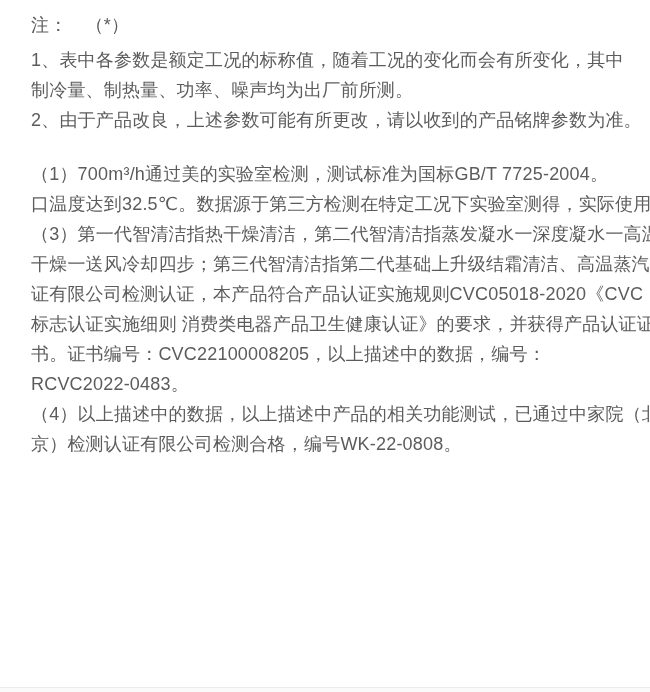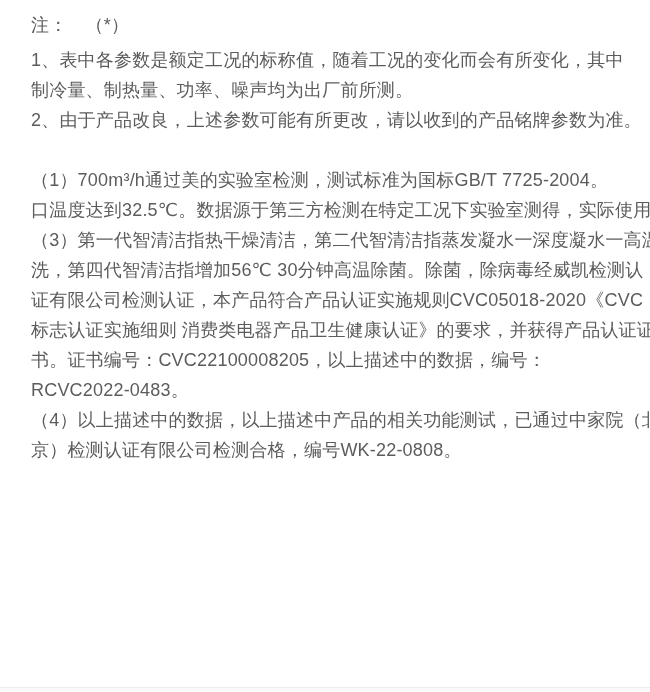--- a/index.html
+++ b/index.html
@@ -29,21 +29,21 @@
       line-height: 30px;
       letter-spacing: 0.2px;
       color: var(--text);
       white-space: nowrap;
       text-align: left;
     }
     .notes-heading {
       margin-bottom: 5px;
     }
     .footnotes {
-      margin-top: 30px;
+      margin-top: 24px;
     }
     .bottom-strip {
       position: absolute;
       left: 0;
       right: 0;
       bottom: 0;
       height: 5px;
       background: var(--footer-strip);
       border-top: 1px solid var(--divider);
     }
@@ -58,21 +58,21 @@
       <div class="line notes-heading">注：　（*）</div>
       <div class="line">1、表中各参数是额定工况的标称值，随着工况的变化而会有所变化，其中</div>
       <div class="line">制冷量、制热量、功率、噪声均为出厂前所测。</div>
       <div class="line">2、由于产品改良，上述参数可能有所更改，请以收到的产品铭牌参数为准。</div>
     </div>
 
     <div class="footnotes">
       <div class="line">（1）700m³/h通过美的实验室检测，测试标准为国标GB/T 7725-2004。</div>
       <div class="line">口温度达到32.5℃。数据源于第三方检测在特定工况下实验室测得，实际使用</div>
       <div class="line">（3）第一代智清洁指热干燥清洁，第二代智清洁指蒸发凝水一深度凝水一高温</div>
-      <div class="line">洗，第四代智清洁指增加56℃ 30分钟高温除菌。除菌，除病毒经威凯检测认</div>
+      <div class="line">干燥一送风冷却四步；第三代智清洁指第二代基础上升级结霜清洁、高温蒸汽</div>
       <div class="line">证有限公司检测认证，本产品符合产品认证实施规则CVC05018-2020《CVC</div>
       <div class="line">标志认证实施细则 消费类电器产品卫生健康认证》的要求，并获得产品认证证</div>
       <div class="line">书。证书编号：CVC22100008205，以上描述中的数据，编号：</div>
       <div class="line">RCVC2022-0483。</div>
       <div class="line">（4）以上描述中的数据，以上描述中产品的相关功能测试，已通过中家院（北</div>
       <div class="line">京）检测认证有限公司检测合格，编号WK-22-0808。</div>
     </div>
 
   </div>
 

